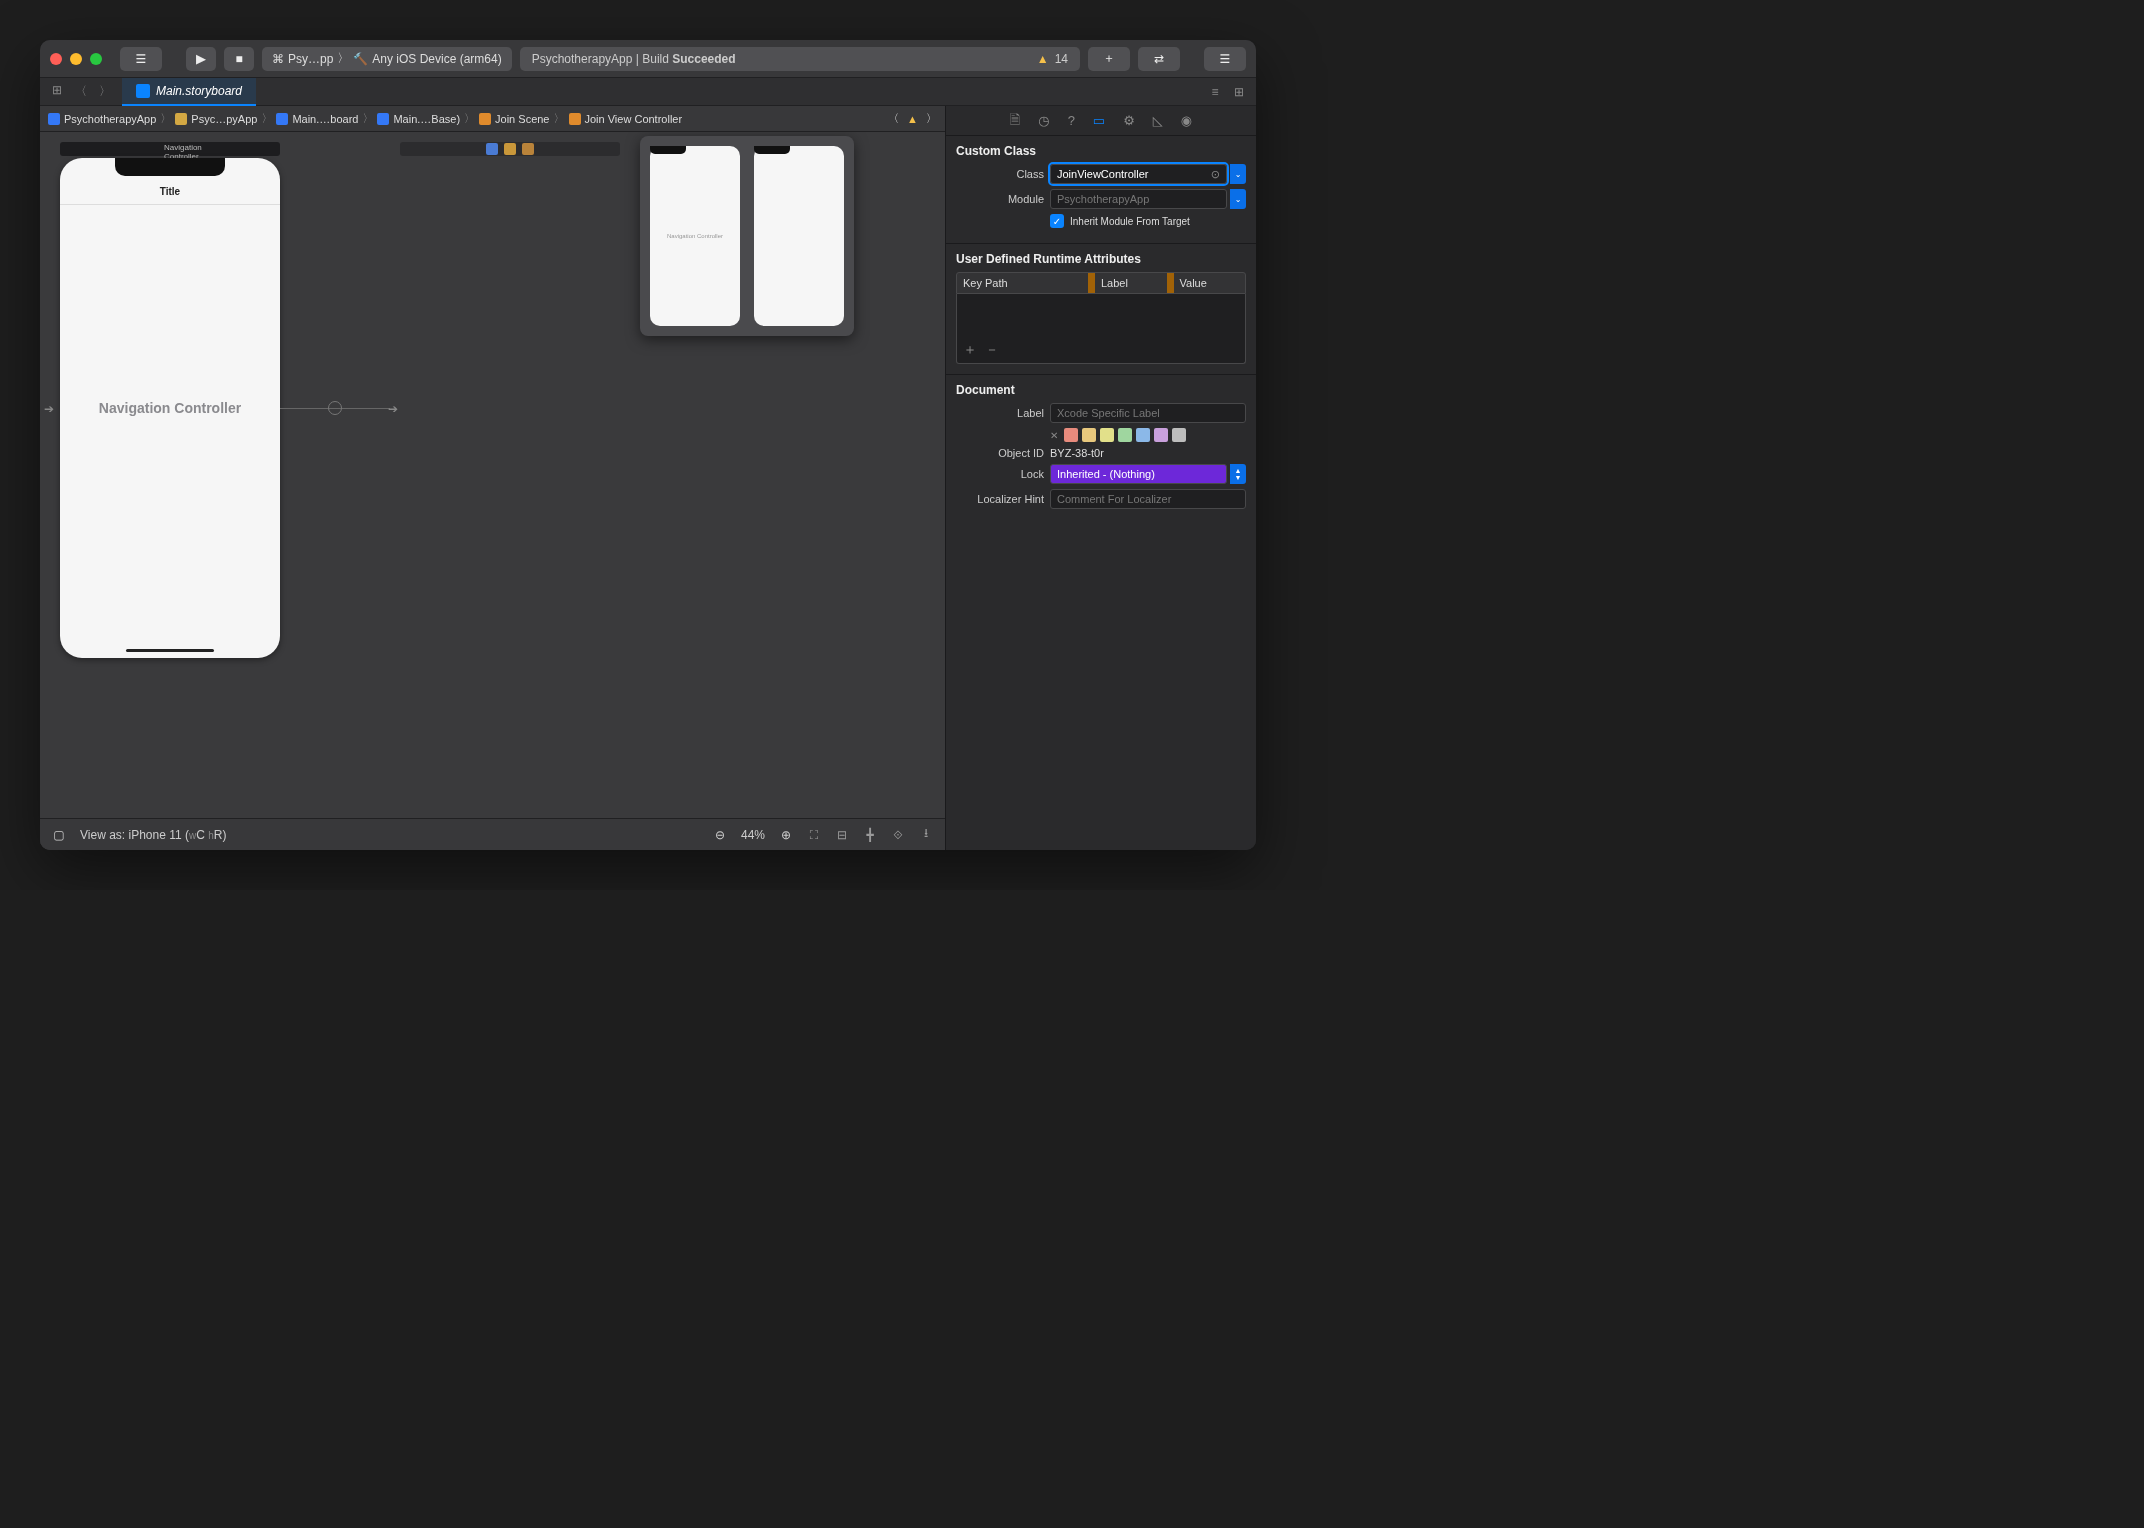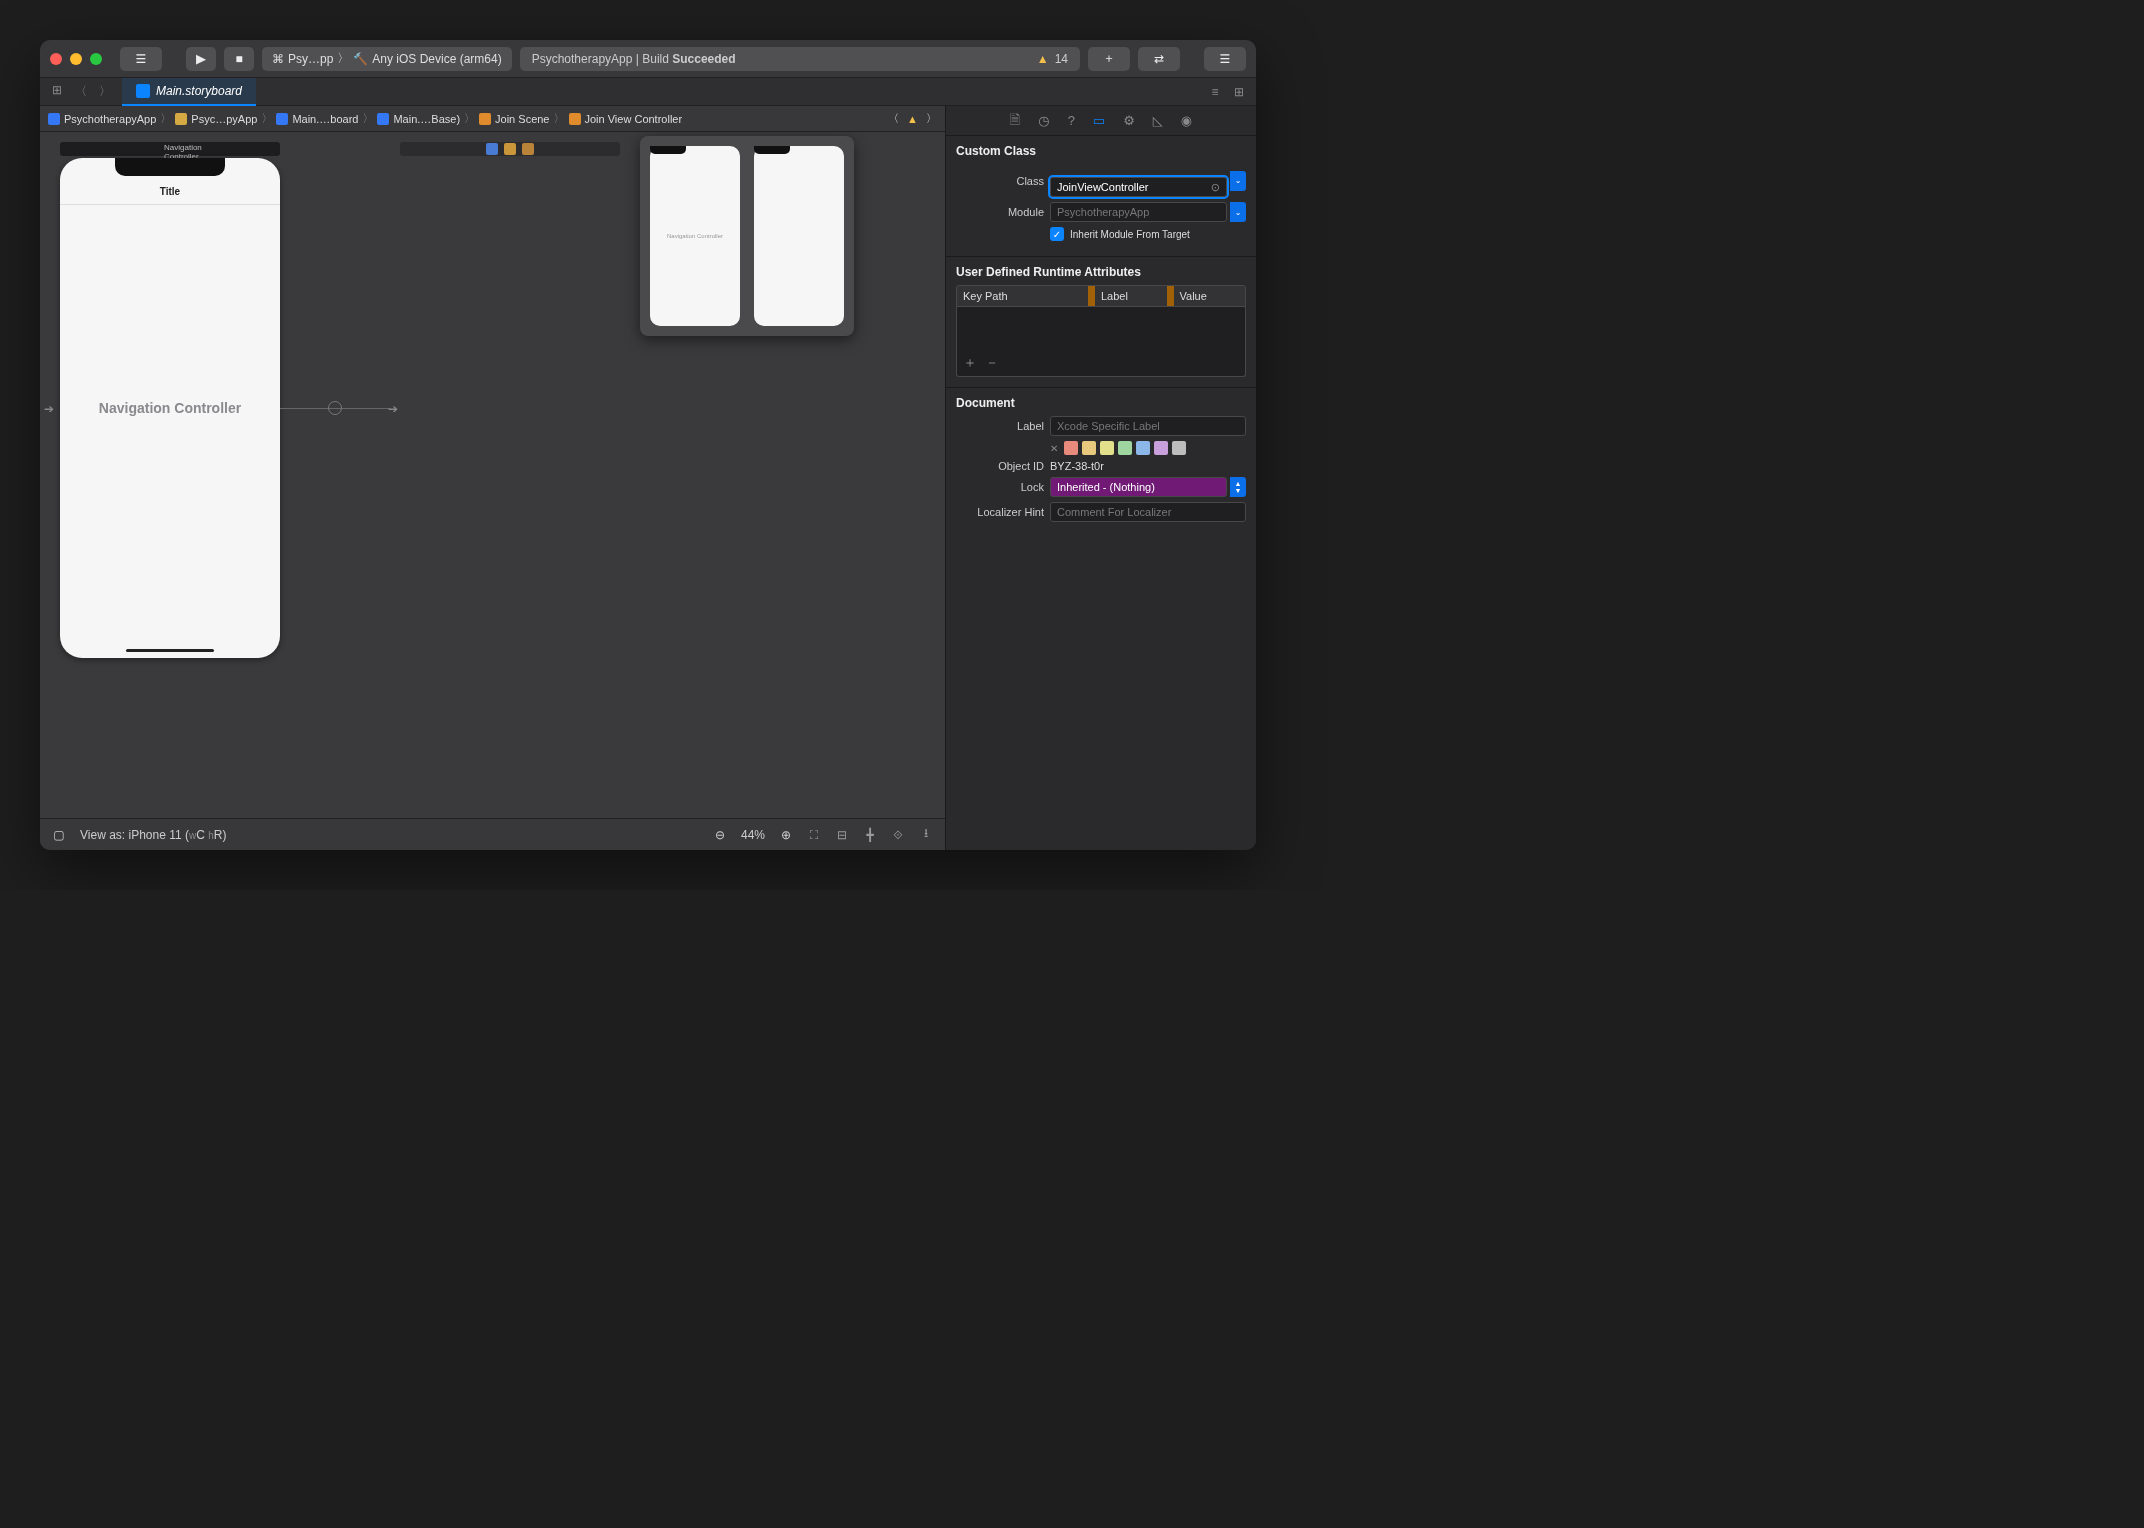--- a/index.html
+++ b/index.html
@@ -238,21 +238,21 @@
         <span class="active">▭</span>
         <span>⚙</span>
         <span>◺</span>
         <span>◉</span>
       </div>
 
       <div class="insp-section">
         <h4>Custom Class</h4>
         <div class="field-row">
           <label>Class</label>
-          <div class="input" style="outline:2px solid #0a84ff;margin-top:13px;">
+          <div class="input" style="outline:2px solid #0a84ff;">
             <span>JoinViewController</span>
             <span style="margin-left:auto;color:#888">⊙</span>
           </div>
           <div class="select-arrow">⌄</div>
         </div>
         <div class="field-row">
           <label>Module</label>
           <div class="input placeholder">PsychotherapyApp</div>
           <div class="select-arrow">⌄</div>
         </div>
@@ -297,21 +297,21 @@
             <span style="background:#c9a0dc"></span>
             <span style="background:#bdbdbd"></span>
           </div>
         </div>
         <div class="field-row">
           <label>Object ID</label>
           <span style="font-size:11px;">BYZ-38-t0r</span>
         </div>
         <div class="field-row">
           <label>Lock</label>
-          <div class="input" style="background:#701a75;">Inherited - (Nothing)</div>
+          <div class="input" style="background:#6d28d9;">Inherited - (Nothing)</div>
           <div class="select-arrow" style="font-size:7px;line-height:1;">▲<br>▼</div>
         </div>
         <div class="field-row">
           <label>Localizer Hint</label>
           <div class="input placeholder">Comment For Localizer</div>
         </div>
       </div>
     </div>
   </div>
 </div>

